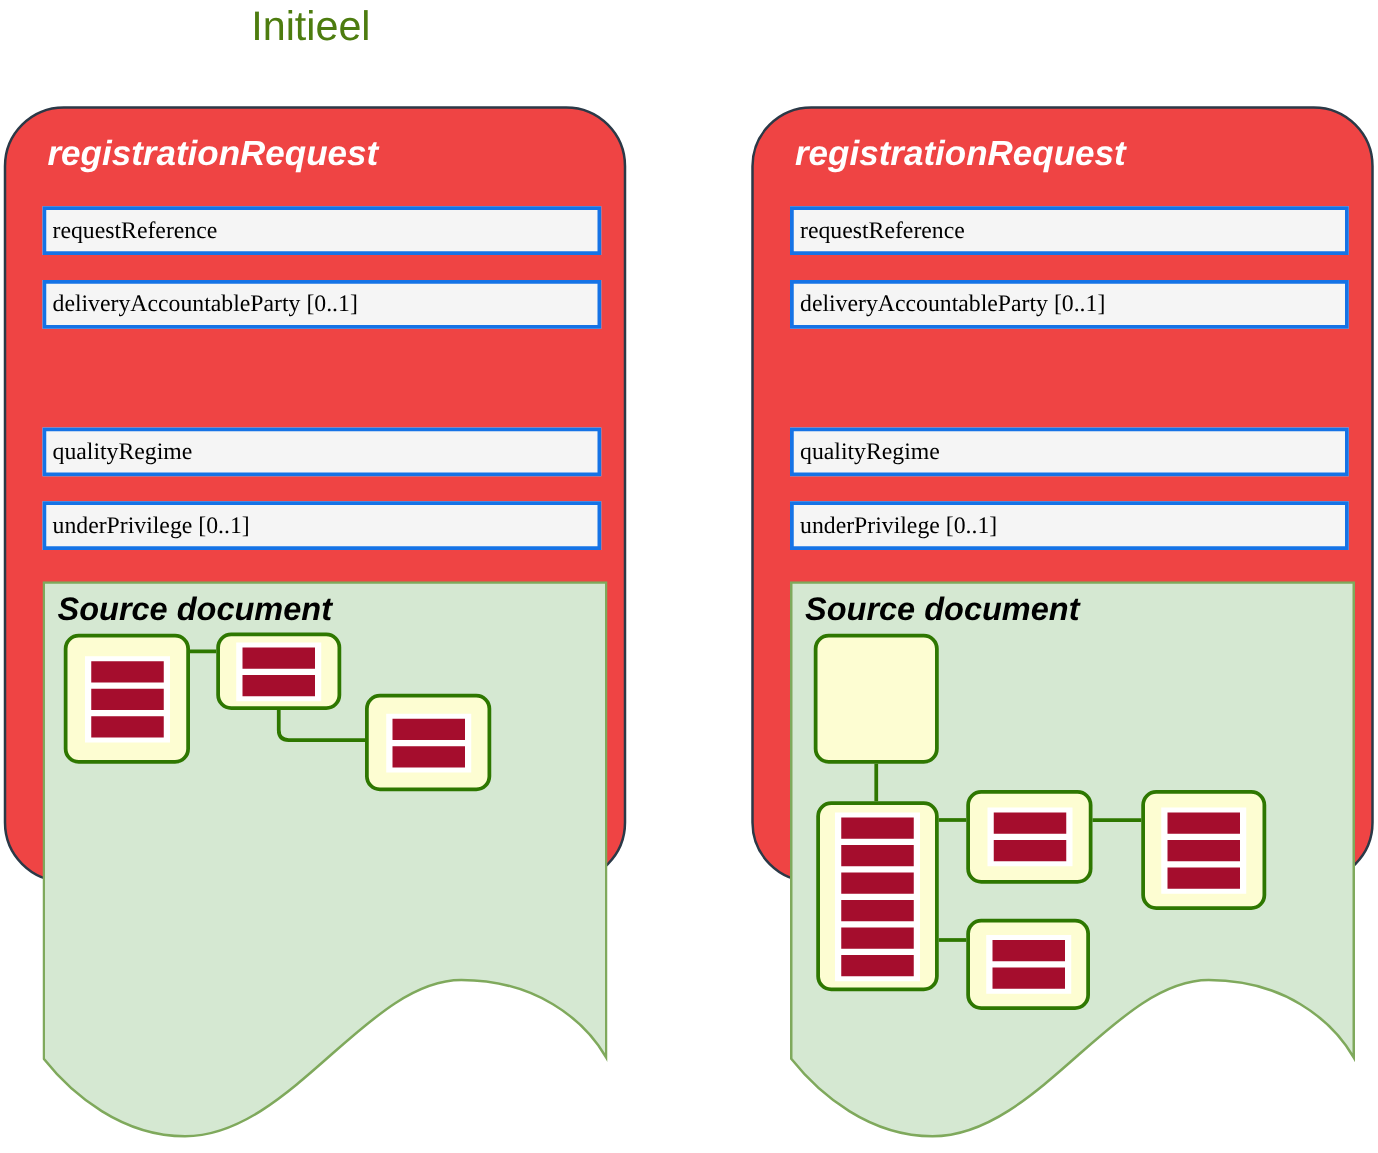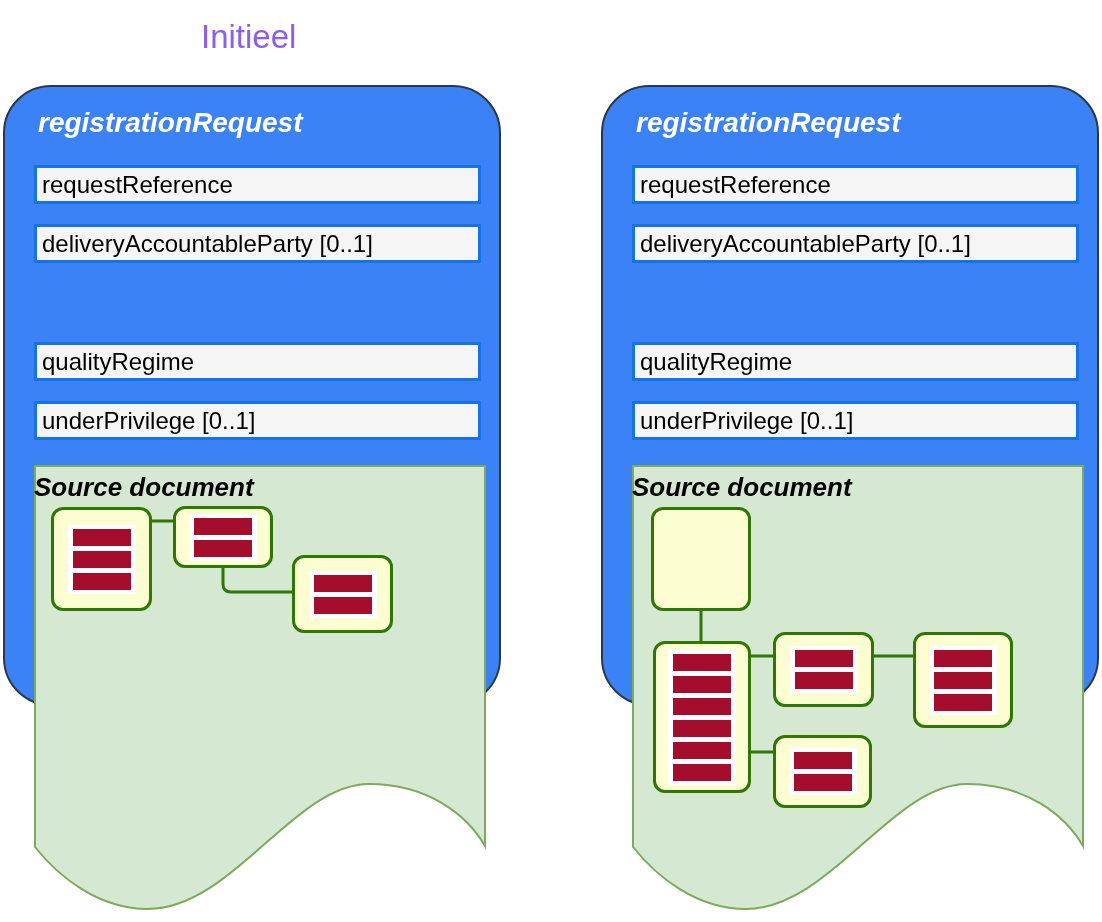--- a/index.html
+++ b/index.html
@@ -1,29 +1,29 @@
 <!DOCTYPE html>
 <html><head>
 <meta charset="utf-8">
 <style>
   html,body{margin:0;padding:0;background:#ffffff;}
   .stage{position:relative;width:1102px;height:922px;background:#ffffff;overflow:hidden;
          font-family:"Liberation Sans",sans-serif;}
-  .col-title{position:absolute;top:18px;font-size:33px;color:#8b5cf6;white-space:nowrap;}
-  .panel{position:absolute;top:85px;width:498px;height:621px;background:#3b82f6;
+  .col-title{position:absolute;top:2px;font-size:33px;color:#4d7c0f;white-space:nowrap;}
+  .panel{position:absolute;top:85px;width:498px;height:621px;background:#ef4444;
          border:2px solid #2b3947;border-radius:48px;box-sizing:border-box;}
   .panel-header{position:absolute;left:33px;top:20px;font-size:28px;font-weight:bold;
                 font-style:italic;color:#ffffff;white-space:nowrap;}
   .field{position:absolute;left:29px;right:18px;height:39px;background:#f5f5f5;
          border:3px solid #1573e6;box-sizing:border-box;display:flex;align-items:center;
-         padding-left:5px;font-family:Liberation Sans, sans-serif;font-size:24px;
+         padding-left:5px;font-family:Liberation Serif, serif;font-size:19px;
          color:#000000;white-space:nowrap;overflow:hidden;}
   .green-area{position:absolute;left:29px;top:378px;width:452px;height:446px;}
   .green-area svg{position:absolute;left:0;top:0;}
-  .src-label{position:absolute;left:0;top:7px;font-size:26px;font-weight:bold;
+  .src-label{position:absolute;left:12px;top:7px;font-size:26px;font-weight:bold;
              font-style:italic;color:#000000;white-space:nowrap;}
   .tree-node{position:absolute;background:#fdfdd2;border:3px solid #2e7700;
              border-radius:12px;box-sizing:border-box;display:flex;align-items:center;
              justify-content:center;}
   .bar-group{background:#ffffff;padding:4px 5px;display:flex;flex-direction:column;gap:5px;}
   .bar{width:58px;height:17px;background:#a50d2d;}
   .connectors{pointer-events:none;}
 </style>
 </head>
 <body>

